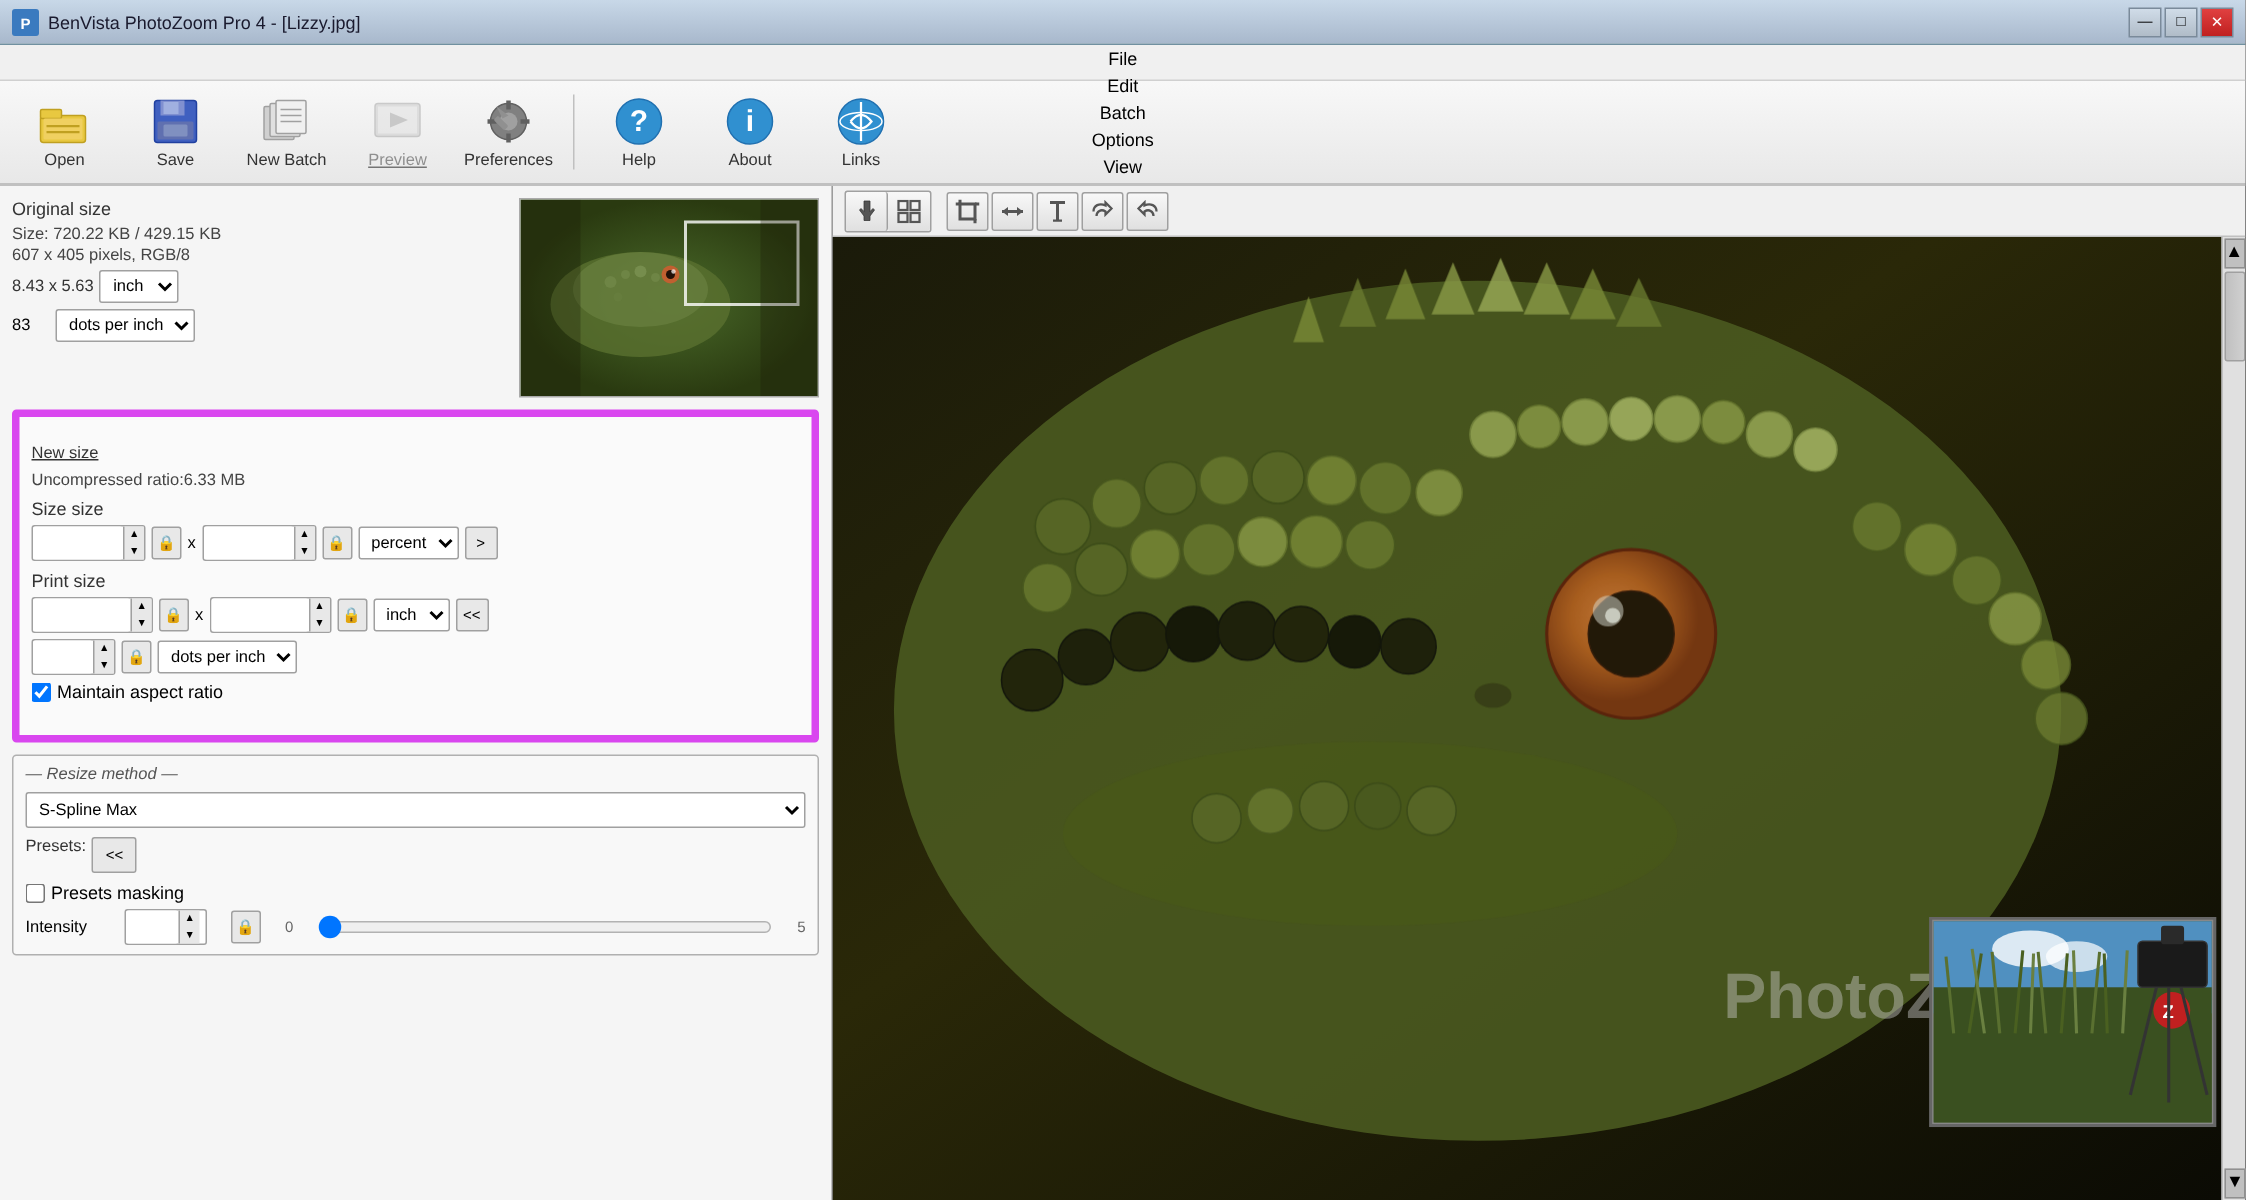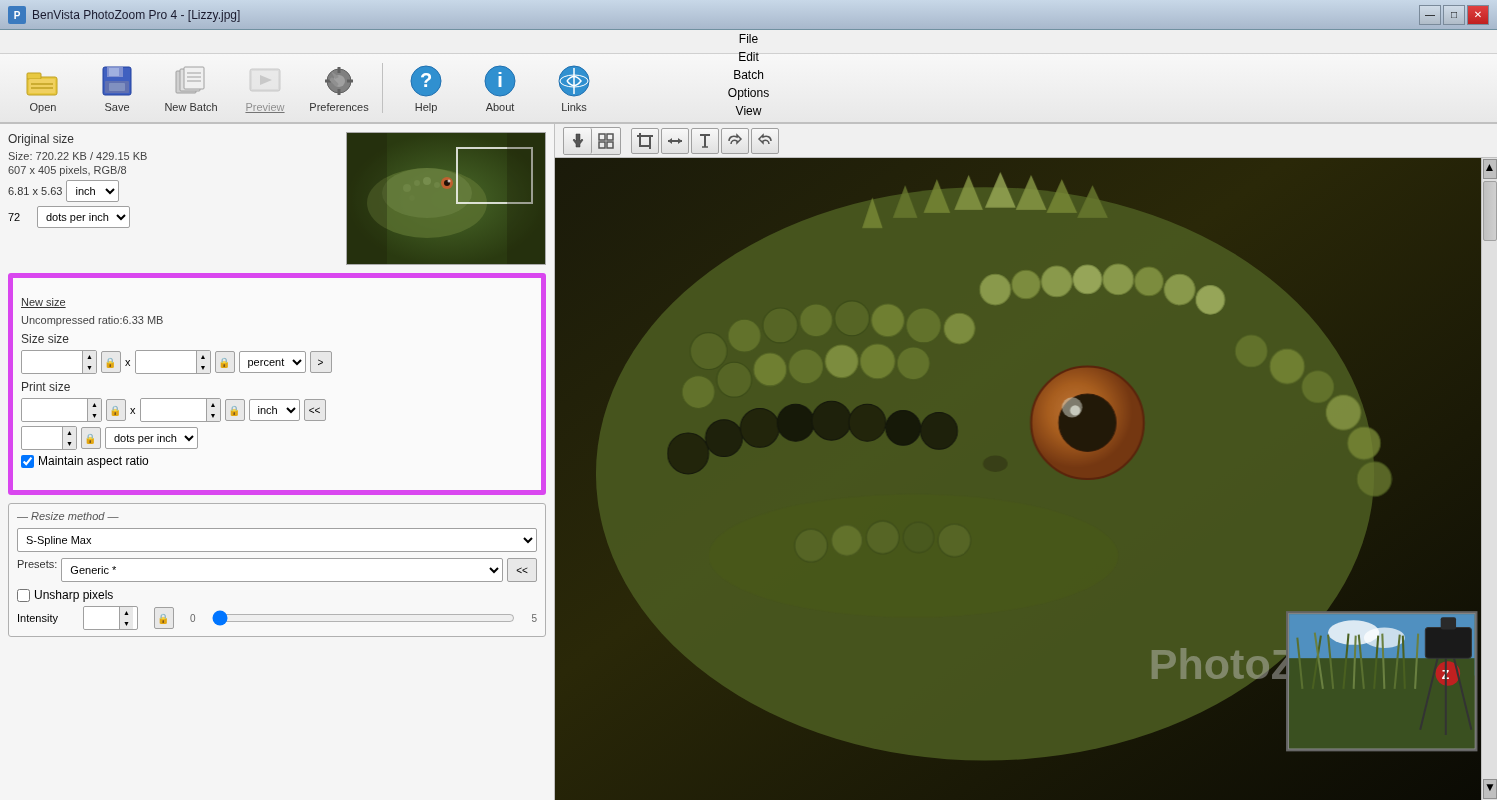--- a/index.html
+++ b/index.html
@@ -211,31 +211,31 @@
 
   <div class="left-panel">
 
     <div style="display:flex; margin-bottom:8px; gap:24px;">
       <div style="flex:1;">
         <div class="section-title">Original size</div>
         <div class="info-text">Size: 720.22 KB / 429.15 KB</div>
         <div class="info-text">607 x 405 pixels, RGB/8</div>
         <div class="row" style="margin-top:4px;">
           <span style="font-size:11px; color:#333;">
-            <span>6.81</span> x <span>5.63</span>
+            <span>8.43</span> x <span>5.63</span>
           </span>
           <select>
             <option>inch</option>
             <option>cm</option>
             <option>mm</option>
             <option>pixel</option>
           </select>
         </div>
         <div class="row">
-          <span style="font-size:11px; min-width:25px;">72</span>
+          <span style="font-size:11px; min-width:25px;">83</span>
           <select>
             <option>dots per inch</option>
             <option>dots per cm</option>
           </select>
         </div>
       </div>
 
       <div style="flex-shrink:0;">
         <div class="thumbnail-placeholder">
 
@@ -358,31 +358,26 @@
       <select class="full-select">
         <option>S-Spline Max</option>
         <option>S-Spline</option>
         <option>Bicubic</option>
         <option>Bilinear</option>
         <option>Lanczos</option>
       </select>
       
       <div class="presets-row" style="margin-top:6px;">
         <span class="presets-label">Presets:</span>
-        <select class="presets-select">
-          <option>Generic *</option>
-          <option>Photo</option>
-          <option>Art</option>
-        </select>
         <button class="double-arrow">&lt;&lt;</button>
       </div>
       
       <div class="checkbox-row">
         <input type="checkbox" style="">
-        <label>Unsharp pixels</label>
+        <label>Presets masking</label>
       </div>
       
       <div class="slider-row">
         <span style="font-size:11px;min-width:50px;">Intensity</span>
         <div class="spinbox" style="width:55px;">
           <input type="text" style="width: 35px;">
           <div class="spinbox-btns">
             <button>▲</button>
             <button>▼</button>
           </div>

